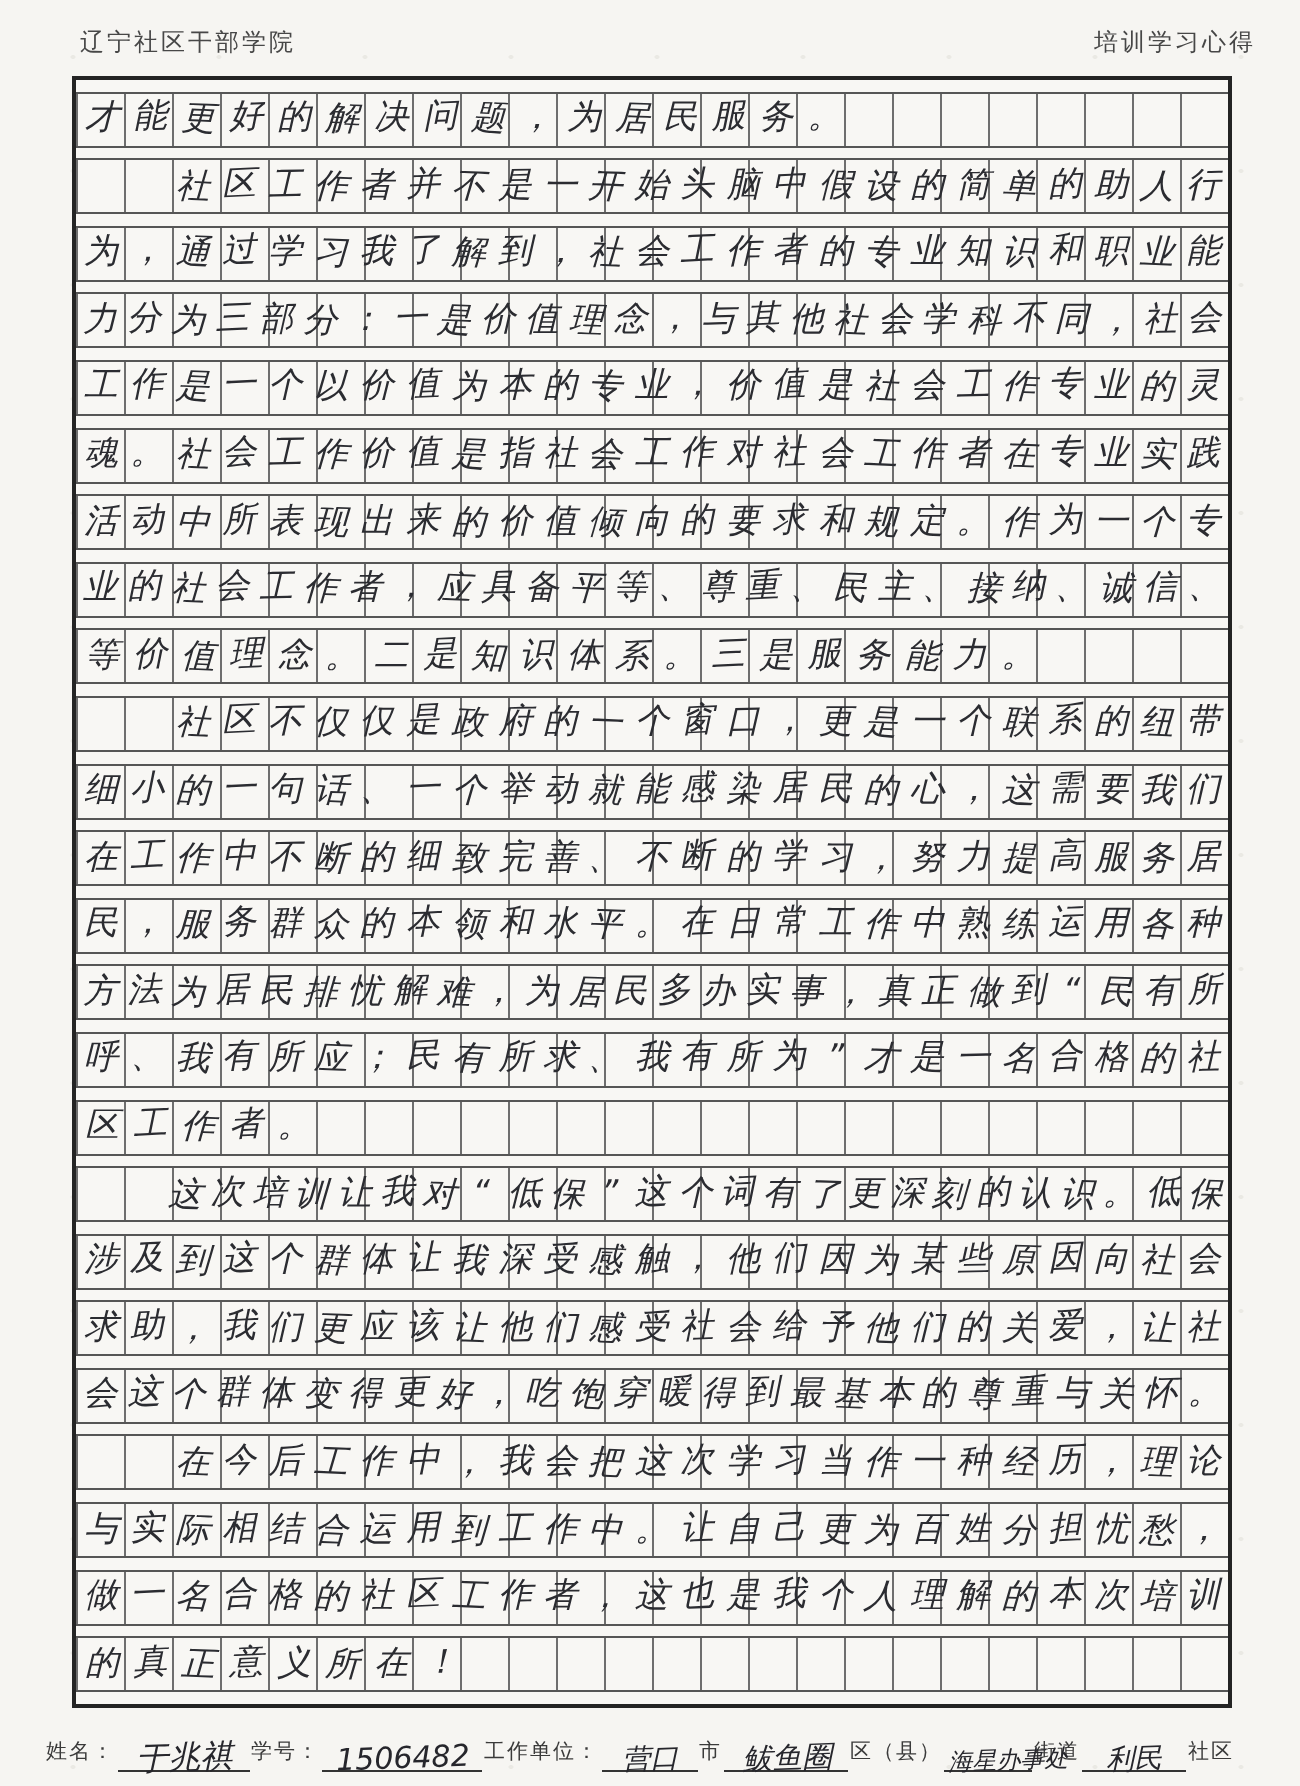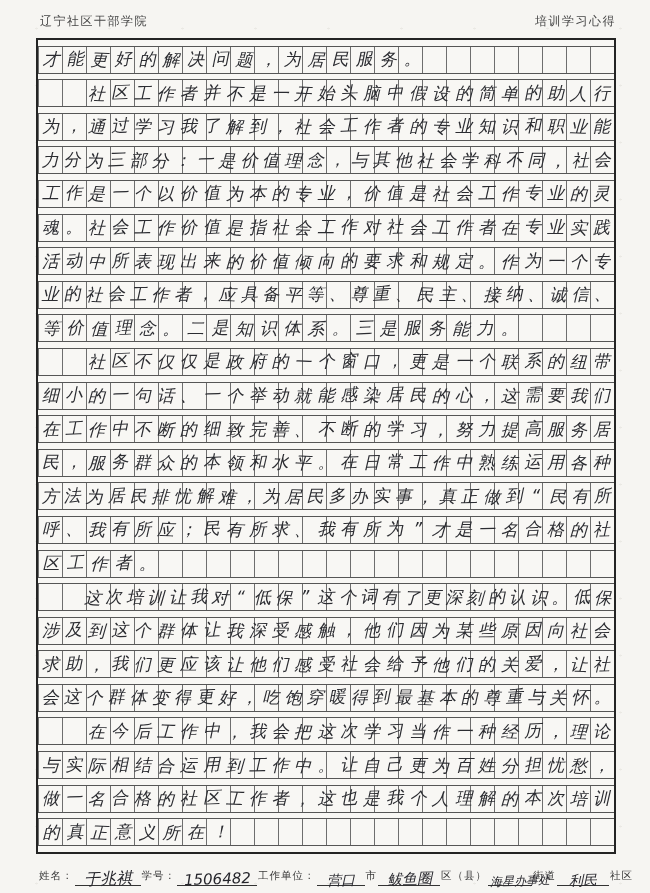--- a/index.html
+++ b/index.html
@@ -5,21 +5,21 @@
   html,body{margin:0;padding:0;}
   body{
     width:650px;height:893px;position:relative;overflow:hidden;
     background-color:#f6f5f2;
     background-image:radial-gradient(#eae9e4 1px, transparent 1.5px);
     background-size:73px 57px;
     font-family:"Liberation Serif", serif;
     color:#3c3c3c;
   }
   .header{
-    position:absolute;top:13px;left:40px;right:34px;
+    position:absolute;top:13px;left:40px;right:22px;
     display:flex;justify-content:space-between;
     font-size:12px;letter-spacing:1.5px;color:#474747;
   }
   .grid{
     position:absolute;left:36px;top:38px;width:580px;height:816px;
     border:2px solid #242424;box-sizing:border-box;
     display:flex;flex-direction:column;
     background:#f8f7f4;
   }
   .spacer{flex:1 1 auto;min-height:3px;}
@@ -38,21 +38,21 @@
   }
   .hw span{
     flex:0 1 24.1px;min-width:0;text-align:center;
     font-size:17px;line-height:1;white-space:pre;
     display:inline-block;
   }
   .hw span:nth-child(2n){transform:rotate(-2.6deg) translateY(-0.6px);}
   .hw span:nth-child(3n){transform:rotate(2.2deg) translateY(0.6px);}
   .hw span:nth-child(5n){transform:rotate(-1.2deg);}
   .footer{
-    position:absolute;left:38px;top:856px;width:588px;height:30px;
+    position:absolute;left:22px;top:856px;width:588px;height:30px;
     display:flex;align-items:flex-end;
     font-size:10.5px;color:#3a3a3a;white-space:nowrap;
   }
   .footer .lbl{flex:0 0 auto;padding:0 1px 3px 1px;letter-spacing:1px;}
   .blank{
     flex:0 0 auto;border-bottom:1px solid #333;text-align:center;
     position:relative;padding-bottom:0px;
   }
   .fhw{
     font-family:"DejaVu Sans", sans-serif;font-style:italic;color:#26262c;

